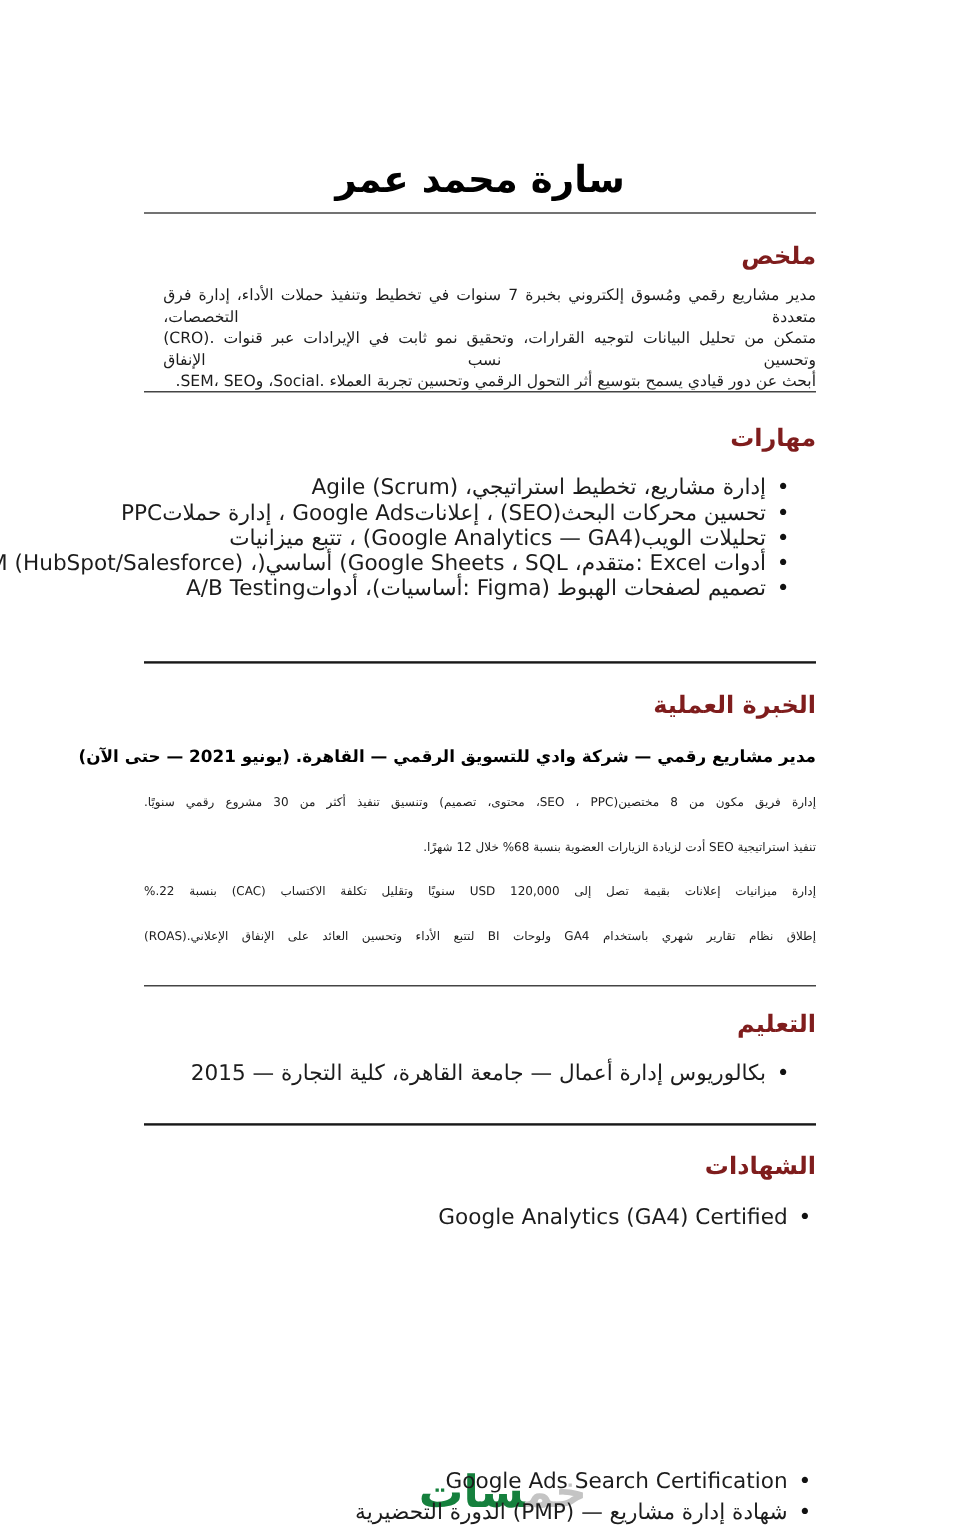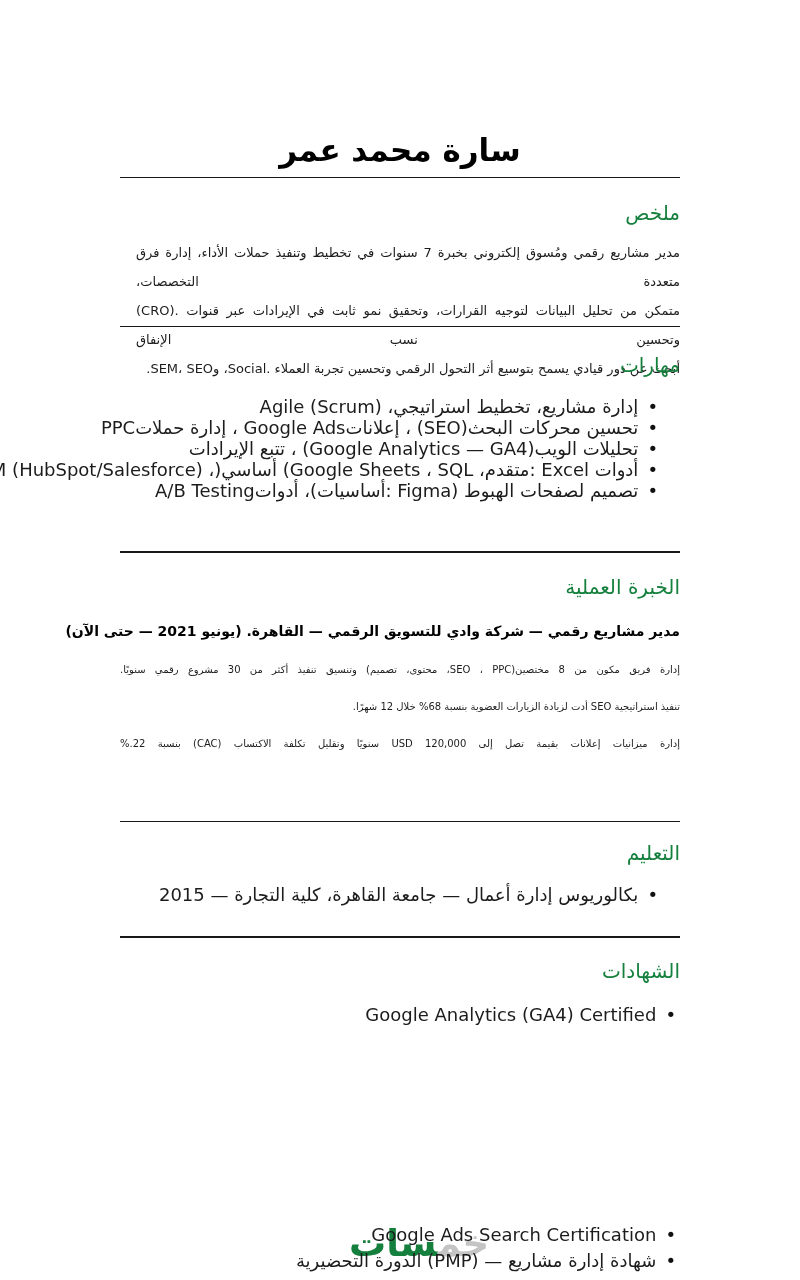--- a/index.html
+++ b/index.html
@@ -8,25 +8,25 @@
     font-family:"DejaVu Sans", sans-serif; color:#1c1c1c; overflow:hidden;
   }
   .name {
     position:absolute; top:92px; left:0; width:800px; text-align:center;
     font-size:31px; font-weight:bold; color:#000; direction:rtl; line-height:48px;margin-top:34px;
   }
   .hr { position:absolute; left:120px; width:560px; background:#181818; }
   .hr.thin  { height:1px; }
   .hr.thick { height:2px; }
   .h {
-    position:absolute; right:120px; font-size:20px; font-weight:normal; color:#15803d;
+    position:absolute; right:120px; font-size:20px; font-weight:bold; color:#7f1d1d;
     direction:rtl; line-height:30px; white-space:nowrap;
   }
   .para { position:absolute; left:120px; width:560px; direction:rtl; font-size:13px; color:#1c1c1c; }
-  .pline { line-height:29px;margin-left:16px; }
+  .pline { line-height:18px;margin-left:16px; }
   .just { text-align:justify; text-align-last:justify; text-justify:inter-word; }
   .rt   { text-align:right; }
   .list { position:absolute; direction:rtl; text-align:right; }
   .li { line-height:21px; white-space:nowrap; font-size:18px; color:#1c1c1c; }
   .li-lg { line-height:26px; }
   .dot { display:inline-block; margin-left:9px; color:#111; }
   .jobtitle {
     position:absolute; left:120px; width:560px; direction:rtl; text-align:right;
     font-size:14px; font-weight:bold; color:#000; white-space:nowrap; line-height:20px;
   }
@@ -54,30 +54,31 @@
   <div class="para" style="top:238px">
     <div class="pline just">مدير مشاريع رقمي ومُسوق إلكتروني بخبرة 7 سنوات في تخطيط وتنفيذ حملات الأداء، إدارة فرق متعددة التخصصات،</div>
     <div class="pline just">متمكن من تحليل البيانات لتوجيه القرارات، وتحقيق نمو ثابت في الإيرادات عبر قنوات .(CRO) وتحسين نسب الإنفاق</div>
     <div class="pline rt">أبحث عن دور قيادي يسمح بتوسيع أثر التحول الرقمي وتحسين تجربة العملاء .Social، وSEM، SEO.</div>
   </div>
 
   <div class="h" style="top:350px">مهارات</div>
   <div class="list" style="top:396px; right:142px">
     <div class="li"><span class="dot">•</span><span>إدارة مشاريع، تخطيط استراتيجي، Agile (Scrum)</span></div>
     <div class="li"><span class="dot">•</span><span>تحسين محركات البحث(SEO) ، إعلاناتGoogle Ads ، إدارة حملاتPPC</span></div>
-    <div class="li"><span class="dot">•</span><span>تحليلات الويب(Google Analytics — GA4) ، تتبع الإيرادات</span></div>
+    <div class="li"><span class="dot">•</span><span>تحليلات الويب(Google Analytics — GA4) ، تتبع ميزانيات</span></div>
     <div class="li"><span class="dot">•</span><span>أدوات Excel :متقدم، Google Sheets ، SQL) أساسي(، CRM (HubSpot/Salesforce)</span></div>
     <div class="li"><span class="dot">•</span><span>تصميم لصفحات الهبوط (Figma :أساسيات)، أدواتA/B Testing</span></div>
   </div>
 
   <div class="h" style="top:572px">الخبرة العملية</div>
   <div class="jobtitle" style="top:621px">مدير مشاريع رقمي — شركة وادي للتسويق الرقمي — القاهرة.  (يونيو 2021 — حتى الآن)</div>
   <div class="xp just" style="top:660px">إدارة فريق مكون من 8 مختصين(SEO ، PPC، محتوى، تصميم) وتنسيق تنفيذ أكثر من 30 مشروع رقمي سنويًا.</div>
   <div class="xp rt" style="top:697px">تنفيذ استراتيجية SEO أدت لزيادة الزيارات العضوية بنسبة 68% خلال 12 شهرًا.</div>
   <div class="xp just" style="top:734px">إدارة ميزانيات إعلانات بقيمة تصل إلى USD 120,000 سنويًا وتقليل تكلفة الاكتساب (CAC) بنسبة 22.%</div>
+  <div class="xp just" style="top:771px">إطلاق نظام تقارير شهري باستخدام GA4 ولوحات BI لتتبع الأداء وتحسين العائد على الإنفاق الإعلاني.(ROAS)</div>
 
   <div class="h" style="top:838px">التعليم</div>
   <div class="list" style="top:884px; right:142px">
     <div class="li"><span class="dot">•</span><span>بكالوريوس إدارة أعمال — جامعة القاهرة، كلية التجارة — 2015</span></div>
   </div>
 
   <div class="h" style="top:956px">الشهادات</div>
   <div class="list" style="top:1004px; right:124px">
     <div class="li"><span class="dot">•</span><span>Google Analytics (GA4) Certified</span></div>
   </div>

